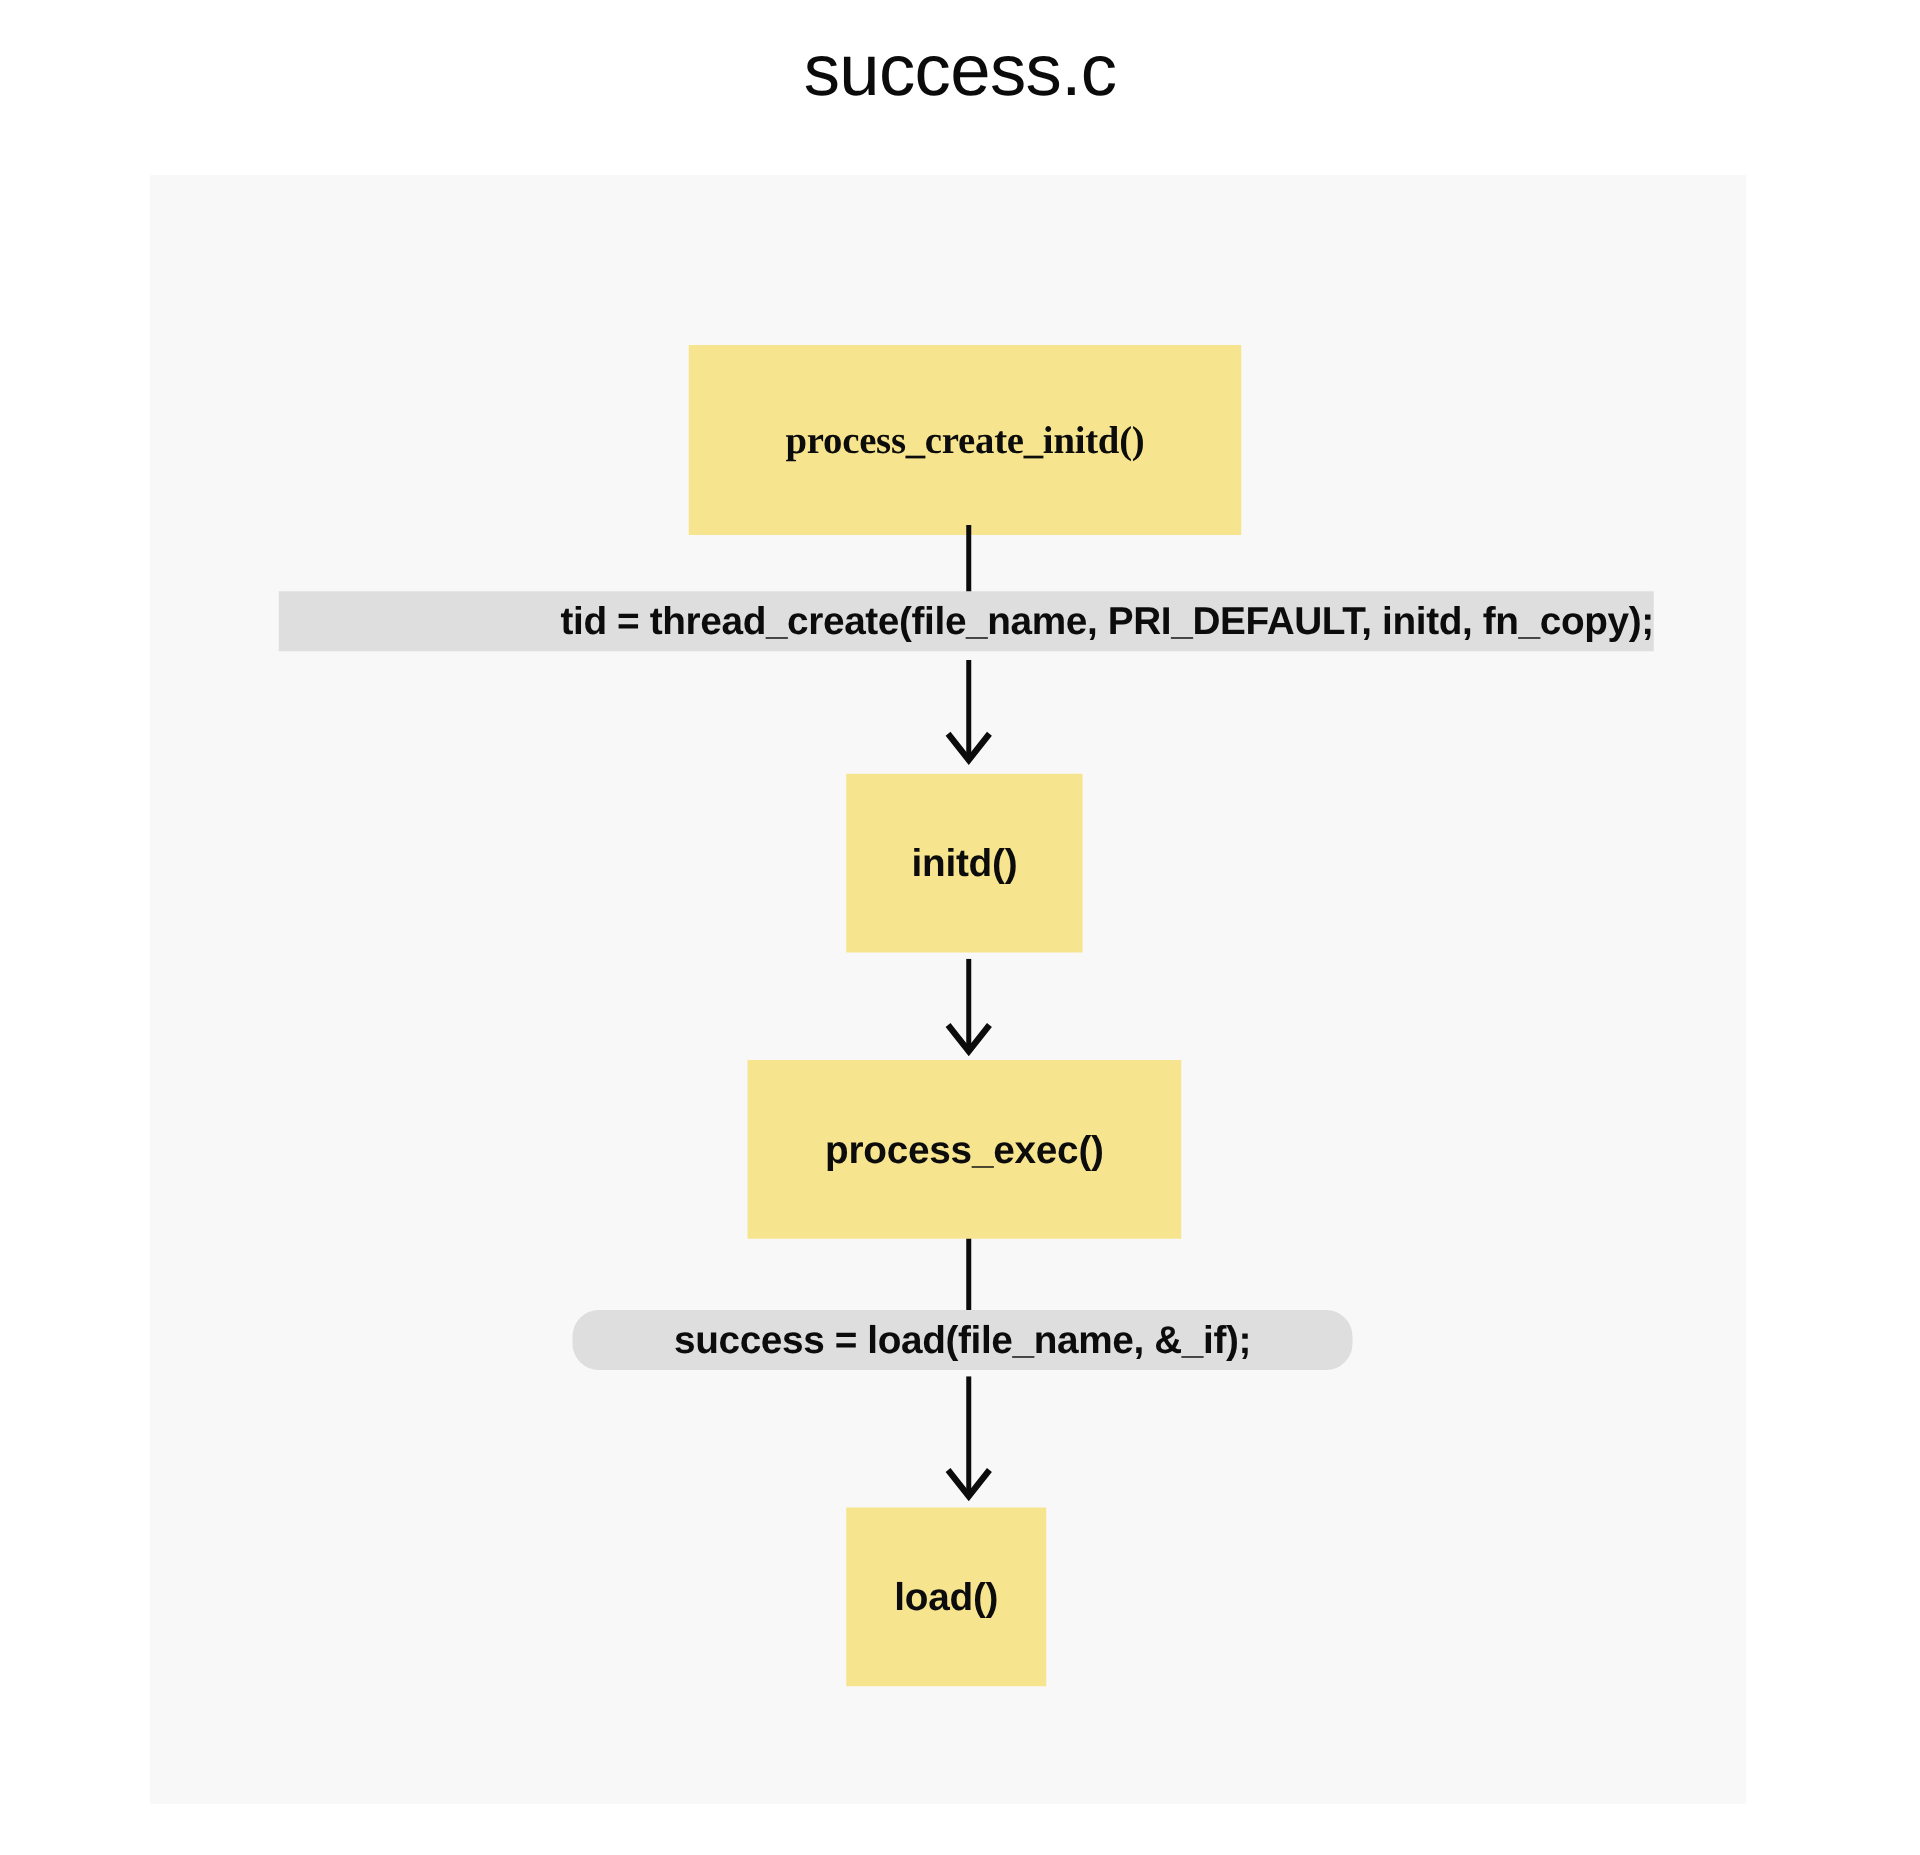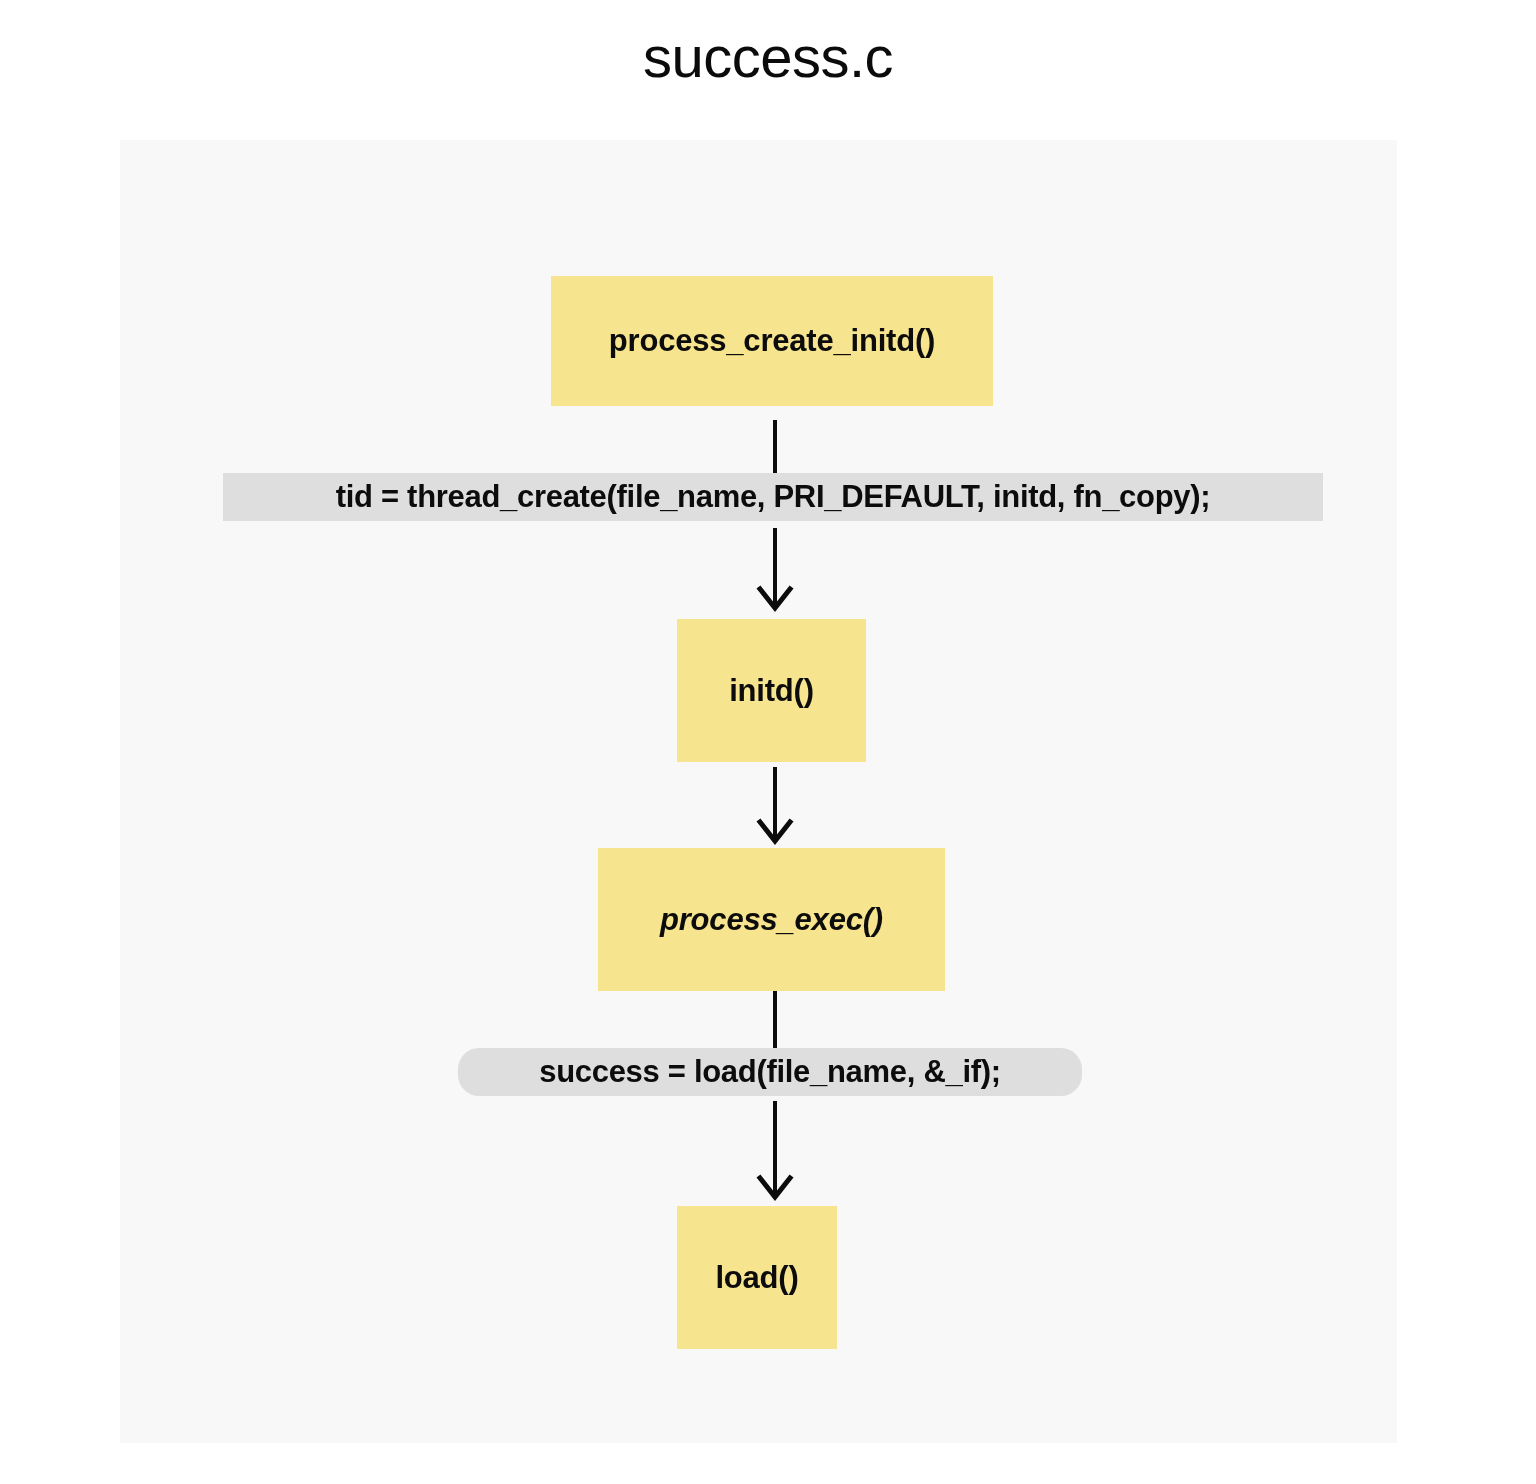--- a/index.html
+++ b/index.html
@@ -57,42 +57,42 @@
     box-sizing: border-box;
   }
   .node-label {
     font-size: 31px;
     font-weight: bold;
     color: #0c0c0c;
     letter-spacing: -0.2px;
     white-space: nowrap;
   }
 
-  #node-process-create-initd { left: 551px; top: 276px;  width: 442px; height: 130px; }
+  #node-process-create-initd { left: 551px; top: 276px;  width: 442px; height: 152px; font-family: Liberation Serif, serif; }
   #node-initd               { left: 677px; top: 619px;  width: 189px; height: 143px; }
   #node-process-exec        { left: 598px; top: 848px;  width: 347px; height: 143px; }
   #node-load                { left: 677px; top: 1206px; width: 160px; height: 143px; }
 
   
   .edge-label {
     position: absolute;
     background: #dedede;
     display: flex;
     align-items: center;
     justify-content: center;
     box-sizing: border-box;
   }
   .edge-label-text {
     font-size: 31px;
     font-weight: bold;
     color: #0c0c0c;
     letter-spacing: -0.3px;
     white-space: nowrap;
   }
-  #edge-label-thread-create { left: 223px; top: 473px;  width: 1100px; height: 48px; }
+  #edge-label-thread-create { left: 223px; top: 473px;  width: 1100px; height: 48px; justify-content: flex-end; }
   #edge-label-load-call     { left: 458px; top: 1048px; width: 624px;  height: 48px; }
 
   
   .connector {
     position: absolute;
     background: #0c0c0c;
   }
   
   #conn-initd-stub      { left: 773px; top: 420px;  width: 4px; height: 54px; }
   #conn-exec-stub       { left: 773px; top: 991px;  width: 4px; height: 58px; }
@@ -136,21 +136,21 @@
       <span class="node-label">initd()</span>
     </div>
 
     <div class="arrow" id="arrow-2" style="left:625px; top:627px;">
       <svg viewBox="0 0 60 78" preserveAspectRatio="none">
         <line x1="30" y1="0" x2="30" y2="70" stroke="#0c0c0c" stroke-width="4"></line>
         <polyline points="15,55 30,74 45,55" fill="none" stroke="#0c0c0c" stroke-width="5" stroke-linecap="square" stroke-linejoin="miter"></polyline>
       </svg>
     </div>
 
-    <div class="node" id="node-process-exec" style="left:478px; top:708px;font-style:italic;">
+    <div class="node" id="node-process-exec" style="left:478px; top:708px;">
       <span class="node-label">process_exec()</span>
     </div>
 
     <div class="connector" id="conn-exec-stub" style="left:653px; top:851px;"></div>
 
     <div class="edge-label" id="edge-label-load-call" style="left:338px; top:908px;border-radius:21px;">
       <span class="edge-label-text">success = load(file_name, &amp;_if);</span>
     </div>
 
     <div class="arrow" id="arrow-3" style="left:625px; top:961px;">

